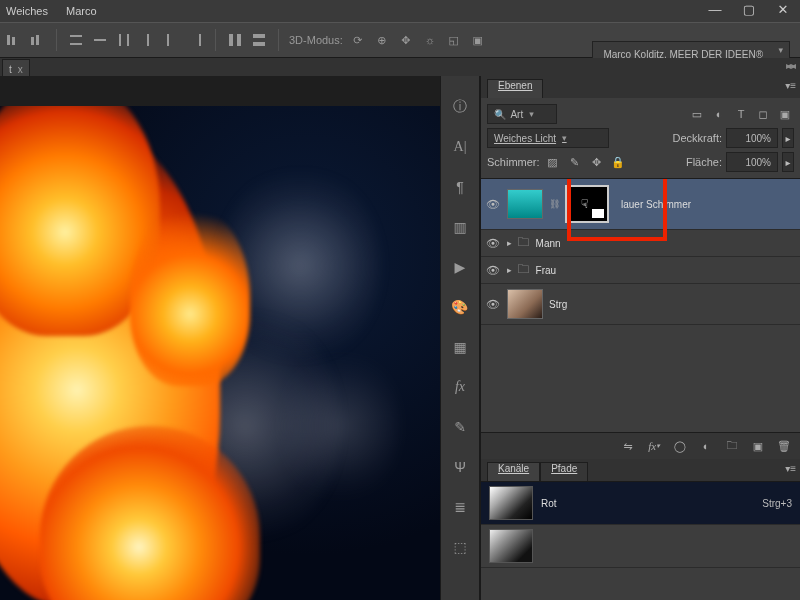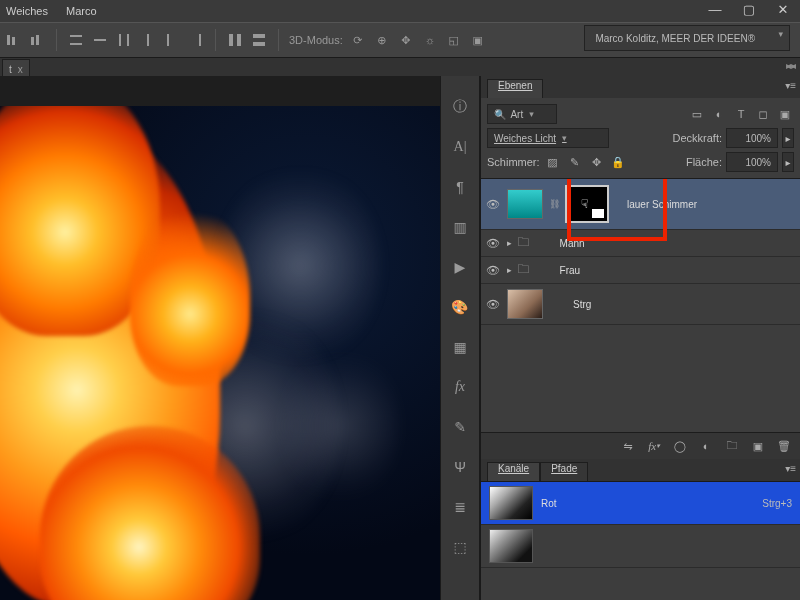--- a/index.html
+++ b/index.html
@@ -5,21 +5,21 @@
   html,body{margin:0;padding:0;width:800px;height:600px;background:#2a2a2a;font-family:Tahoma,Arial,sans-serif;font-size:11px;color:#bbb;overflow:hidden;}
   .menubar{height:22px;background:#3a3a3a;padding:0 6px;display:flex;align-items:center;gap:18px;position:relative;}
   .menubar span{color:#ccc;}
   .winbtns{position:absolute;right:6px;top:1px;display:flex;gap:12px;}
   .winbtn{width:22px;height:16px;display:flex;align-items:center;justify-content:center;color:#ccc;font-size:13px;}
   .optbar{height:34px;background:#424242;border-top:1px solid #555;border-bottom:1px solid #1a1a1a;display:flex;align-items:center;padding:0 4px;gap:6px;position:relative;}
   .ticon{width:18px;height:18px;display:flex;align-items:center;justify-content:center;color:#999;}
   .ticon svg{display:block;}
   .sep{width:1px;height:22px;background:#555;margin:0 4px;}
   .label3d{color:#999;}
-  .credit{position:absolute;right:10px;top:2px;height:20px;background:#3b3b3b;border:1px solid #222;padding:2px 34px 2px 10px;color:#bbb;font-size:10px;display:flex;align-items:center;}
+  .credit{position:absolute;right:10px;top:18px;height:20px;background:#3b3b3b;border:1px solid #222;padding:2px 26px 2px 10px;color:#bbb;font-size:10px;display:flex;align-items:center;}
   .credit:after{content:"▾";position:absolute;right:6px;top:3px;color:#999;font-size:9px;}
   .tabbar{height:20px;background:#323232;display:flex;align-items:flex-end;padding-left:2px;position:relative;}
   .doctab{height:18px;padding:0 6px;background:#3f3f3f;border:1px solid #1e1e1e;border-bottom:none;color:#bbb;font-size:10px;display:flex;align-items:center;gap:6px;}
   .doctab .x{color:#999;}
   .collapse{position:absolute;right:4px;top:2px;color:#888;font-size:10px;}
   .workarea{position:absolute;top:76px;left:0;right:0;bottom:0;display:flex;background:#262626;}
   .canvaszone{flex:0 0 440px;position:relative;background:#1e1e1e;display:flex;align-items:flex-start;justify-content:flex-start;}
   .canvas{position:absolute;top:30px;left:0;width:440px;height:494px;background:radial-gradient(circle at 70% 30%,#0b1a35 0%,#030816 65%);overflow:hidden;}
   .flame{position:absolute;border-radius:50% 50% 40% 40%;filter:blur(2px);}
   .smoke{position:absolute;border-radius:50%;filter:blur(6px);background:radial-gradient(circle,rgba(200,200,210,0.35) 0%,rgba(120,120,140,0.1) 55%,transparent 75%);}
@@ -35,32 +35,32 @@
   .field{background:#323232;border:1px solid #222;height:18px;display:flex;align-items:center;padding:0 6px;color:#bbb;font-size:10px;position:relative;}
   .field.dd:after{content:"▾";color:#999;margin-left:6px;font-size:9px;}
   .smicon{width:16px;height:16px;display:flex;align-items:center;justify-content:center;color:#aaa;border:1px solid transparent;}
   .layerlist{flex:1;background:#3d3d3d;overflow:hidden;}
   .layer{display:flex;align-items:center;height:40px;border-bottom:1px solid #2b2b2b;padding:0 4px;gap:6px;position:relative;}
   .layer.sel{background:#4a5c78;}
   .layer.group{height:26px;}
   .eye{width:16px;color:#bbb;text-align:center;}
   .tri{color:#bbb;font-size:9px;}
   .folder{color:#aaa;font-size:12px;}
-  .lname{color:#ddd;font-size:10px;margin-left:24px;}
+  .lname{color:#ddd;font-size:10px;}
   .thumb{width:34px;height:28px;border:1px solid #666;background:#111;}
   .thumbmon{background:linear-gradient(#3cc,#088);}
   .thumbpair{background:linear-gradient(135deg,#d9bfa8 0%,#8b6a54 60%,#2a1d17 100%);}
   .mask{width:40px;height:34px;background:#000;border:2px solid #ccc;position:relative;}
   .mask:after{content:"";position:absolute;right:3px;bottom:3px;width:12px;height:9px;background:#fff;}
   .redbox{position:absolute;border:4px solid #e20;pointer-events:none;}
   .footer{height:26px;background:#353535;border-top:1px solid #1c1c1c;display:flex;align-items:center;justify-content:flex-end;gap:10px;padding:0 8px;}
   .footer .fi{width:16px;height:16px;color:#aaa;display:flex;align-items:center;justify-content:center;}
   .channels{height:118px;background:#3d3d3d;border-top:1px solid #1a1a1a;}
   .chrow{display:flex;align-items:center;height:42px;padding:0 8px;gap:8px;border-bottom:1px solid #2b2b2b;}
-  .chrow.sel{background:#1d4ed8;justify-content:space-between;}
+  .chrow.sel{background:#0f172a;justify-content:space-between;}
   .chthumb{width:42px;height:32px;border:1px solid #555;background:linear-gradient(135deg,#fff 0%,#aaa 30%,#222 70%,#000 100%);}
   .chname{color:#ddd;font-size:10px;}
   .chshort{margin-left:auto;color:#bbb;font-size:10px;}
   .pcollapse{position:absolute;right:4px;top:-16px;color:#888;font-size:10px;}
   .link{width:10px;color:#aaa;font-size:9px;text-align:center;}
 </style>
 </head>
 <body>
 
 <div class="menubar">
@@ -223,21 +223,21 @@
 
     <div class="layerlist" style="position:relative;">
 
       <div class="layer sel" style="height:50px;">
         <div class="eye">👁</div>
         <div class="thumb thumbmon"></div>
         <div class="link">⛓</div>
         <div class="mask">
           <span style="position:absolute;left:14px;top:10px;color:#fff;font-size:12px;">☟</span>
         </div>
-        <span class="lname" style="margin-left:12px;">lauer Schimmer</span>
+        <span class="lname" style="margin-left:6px;">lauer Schimmer</span>
       </div>
 
       <div class="redbox" style="left:86px;top:-4px;width:92px;height:58px;"></div>
 
       <div class="layer group">
         <div class="eye">👁</div>
         <span class="tri">▸</span>
         <span class="folder">🗀</span>
         <span class="lname">Mann</span>
       </div>

